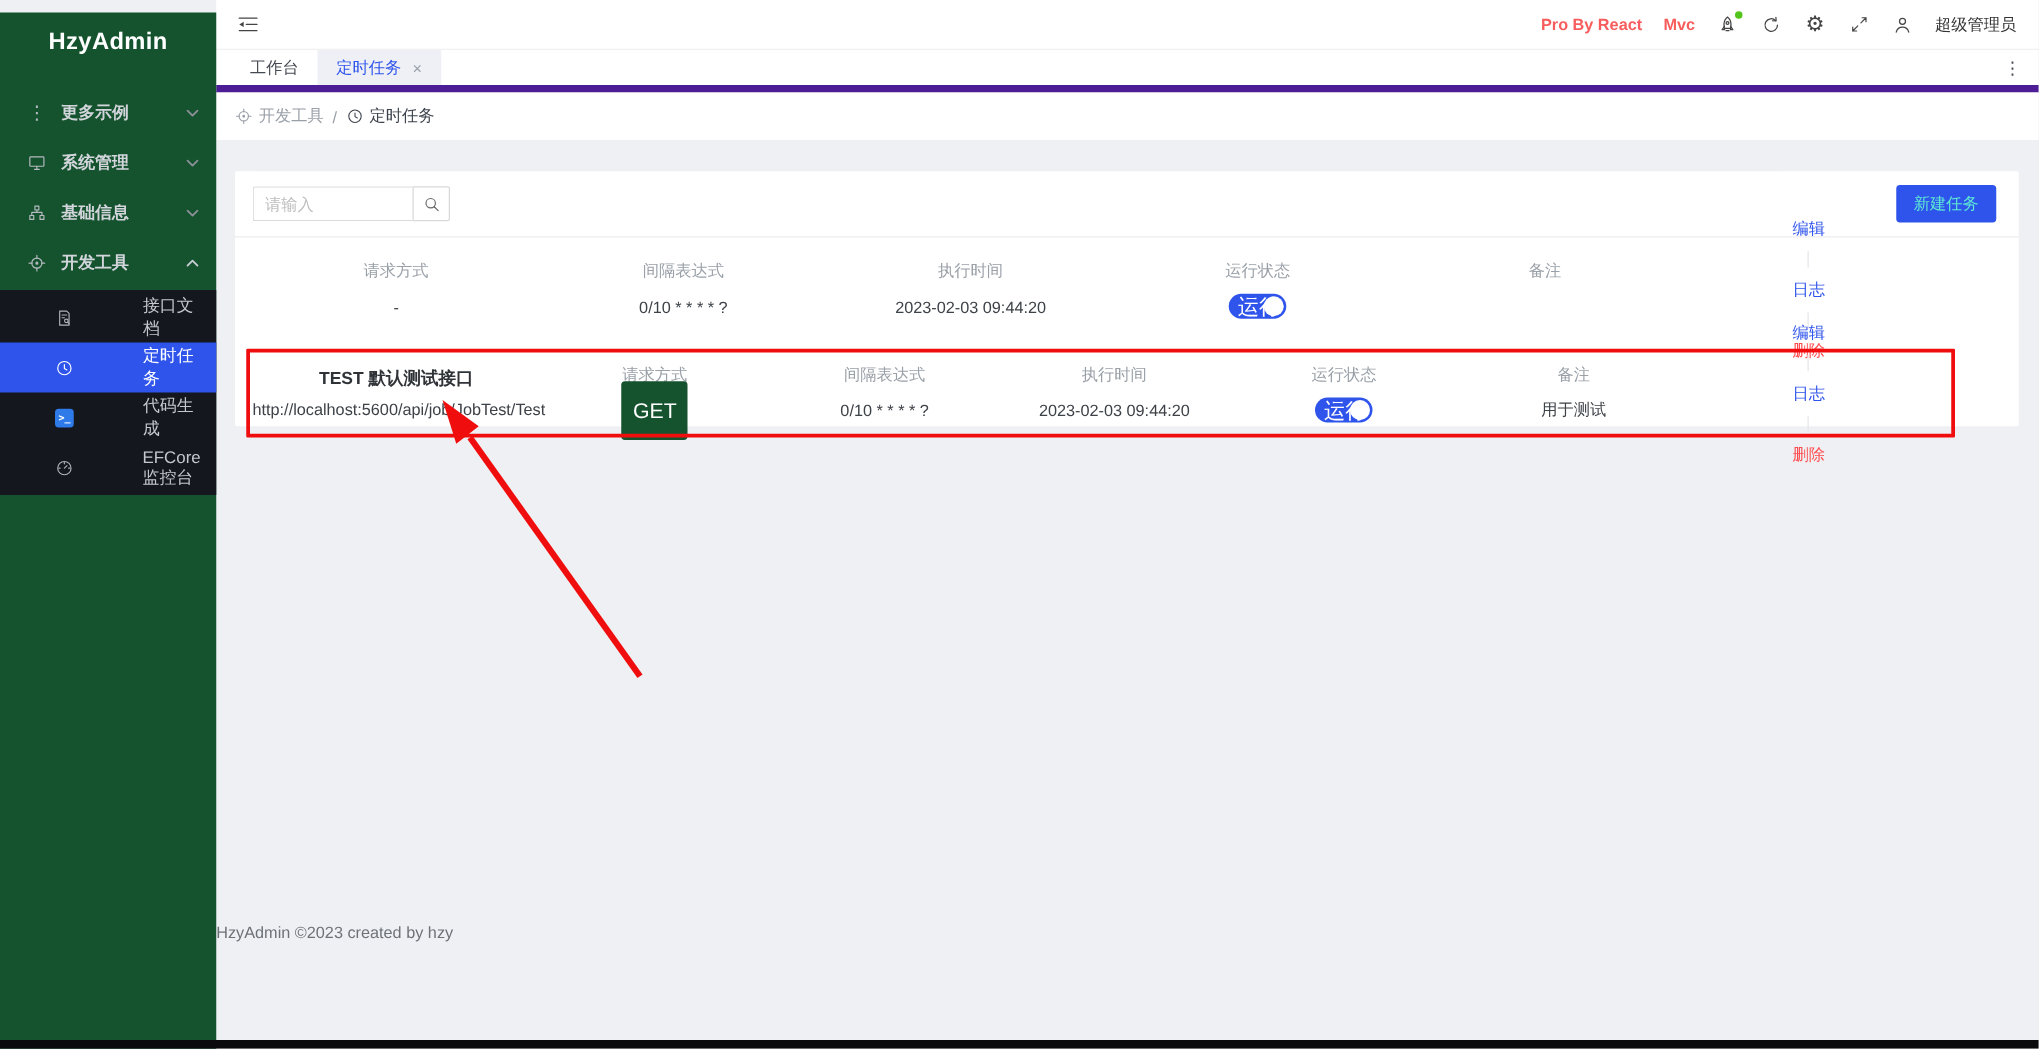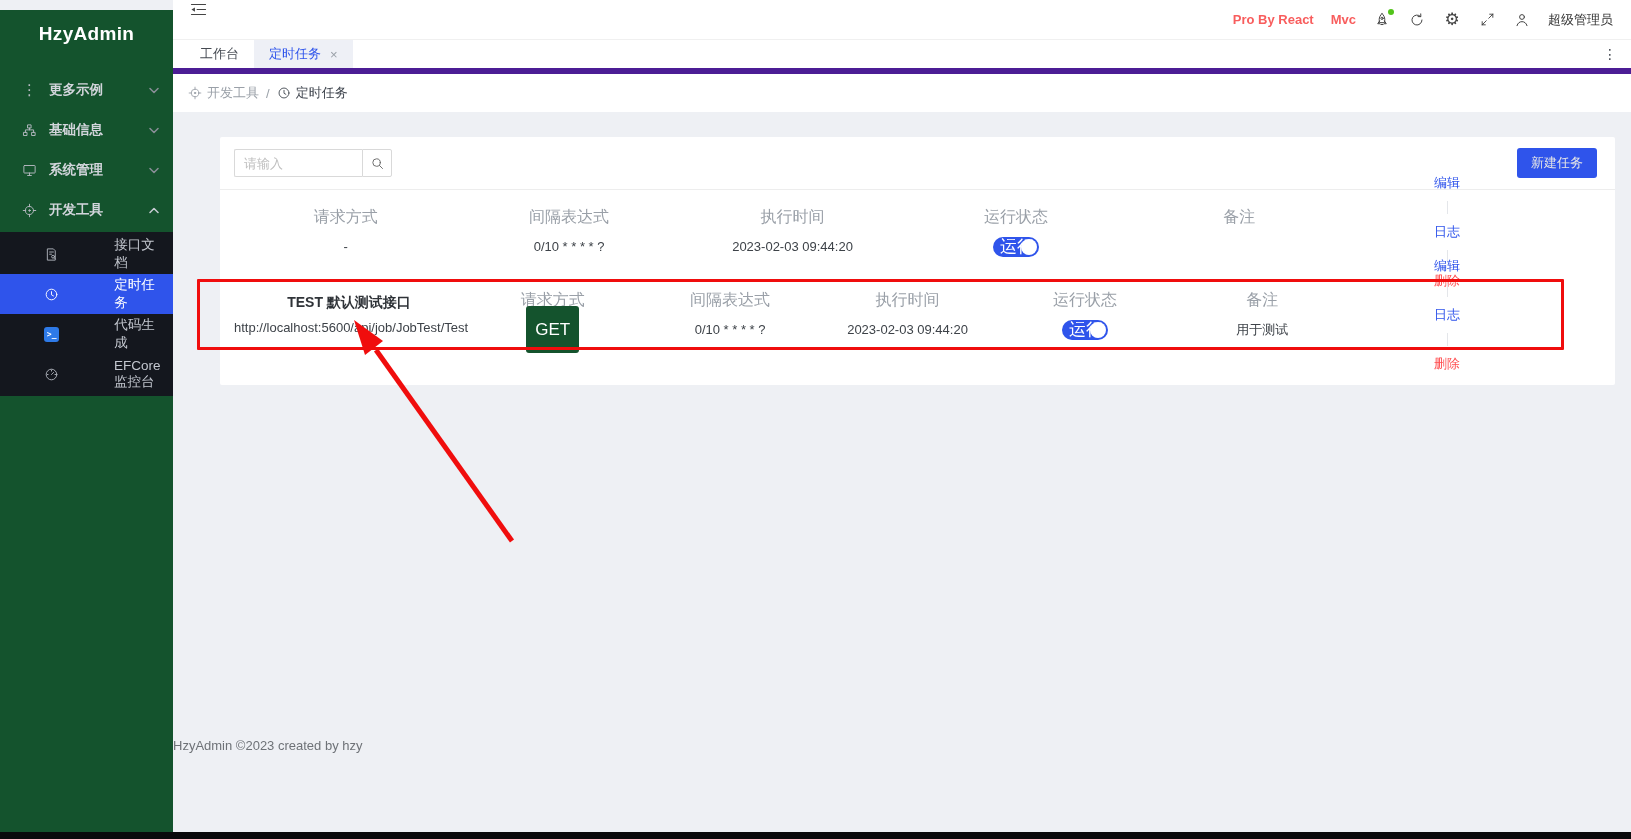--- a/index.html
+++ b/index.html
@@ -15,51 +15,51 @@
   .chev { flex:none; }
   .submenu { background:#14171e; margin-top:2px; padding:2px 0; }
   .smi { height:40px; display:flex; align-items:center; padding:0 10px 0 44px; color:#c3c7cf; font-size:13.5px; cursor:pointer;gap:45px; }
   .smi .ic { width:17px; margin-right:10px; display:inline-flex; justify-content:center; align-items:center; color:#aeb2bb; }
   .smi.active { background:#2f54eb; color:#fff; }
   .smi.active .ic { color:#fff; }
   .codeicon { width:15px; height:15px; background:#2e7ae8; border-radius:3px; color:#fff; font-size:8px; font-weight:bold; font-family:"DejaVu Sans Mono",monospace; display:inline-flex; align-items:center; justify-content:center; }
 
   
   .main { position:absolute; left:173px; right:0; top:0; bottom:0; background:#eef0f4; }
-  .topbar { height:40px; background:#fff; display:flex; padding:0 18px 0 16px; border-bottom:1px solid #f0f0f0; }
+  .topbar { height:40px; background:#fff; display:flex; align-items:center; padding:0 18px 0 16px; border-bottom:1px solid #f0f0f0; }
   .topbar .right { margin-left:auto; display:flex; align-items:center; gap:17px; }
   .hlink { color:#f85d5d; font-size:13px; font-weight:bold; text-decoration:none; cursor:pointer; }
   .tbicon { width:18px; height:18px; display:inline-flex; align-items:center; justify-content:center; color:#444; cursor:pointer; position:relative; font-size:16px; }
   .tbicon .dot { position:absolute; top:-2px; right:-3px; width:6px; height:6px; border-radius:50%; background:#52c41a; }
   .uname { font-size:13px; color:#333; cursor:pointer; }
 
   .tabbar { height:34px; background:#fff; display:flex; align-items:stretch; padding:0 0 0 12px; border-bottom:6px solid #4c1d95; }
   .tab { display:flex; align-items:center; padding:0 15px; font-size:13px; color:#454a52; cursor:pointer; }
   .tab.active { background:#eef0f6; color:#2f54eb; }
   .tab .x { margin-left:9px; color:#9aa0a8; font-size:13px; line-height:1; cursor:pointer; }
   .tabdots { margin-left:auto; align-self:center; padding-right:14px; color:#454a52; font-size:14px; cursor:pointer; }
 
   .crumbs { height:38px; background:#fff; display:flex; align-items:center; padding:0 15px; font-size:13px; color:#9aa0a8; gap:7px; }
   .crumbs .seg { display:flex; align-items:center; gap:5px; }
   .crumbs .cur { color:#3d434c; }
 
   .content { position:absolute; left:0; right:0; top:112px; bottom:0; padding:25px 16px 0 15px; }
-  .card { background:#fff; border-radius:2px; height:248px;margin-left:32px; }
+  .card { background:#fff; border-radius:2px; height:204px; }
   .toolbar { height:53px; display:flex; align-items:center; padding:0 18px 0 14px; border-bottom:1px solid #ededed; }
   .search { width:128px; height:28px; border:1px solid #d9d9d9; border-right:none; border-radius:2px 0 0 2px; padding:0 9px; font-size:13px; color:#333; outline:none; font-family:inherit; }
   .search::placeholder { color:#bfbfbf; }
   .searchbtn { width:30px; height:28px; border:1px solid #d9d9d9; background:#fff; border-radius:0 2px 2px 0; display:flex; align-items:center; justify-content:center; color:#666; cursor:pointer; }
-  .newbtn { margin-left:auto; width:80px; height:30px; background:#2f54eb; color:#e5e5e5; border:none; border-radius:3px; font-size:13px; cursor:pointer; font-family:inherit; }
+  .newbtn { margin-left:auto; width:80px; height:30px; background:#2f54eb; color:#5eead4; border:none; border-radius:3px; font-size:13px; cursor:pointer; font-family:inherit; }
 
   .lrow { height:83px; display:flex; align-items:center; padding:0 14px; }
   .col-name { width:230px; text-align:center; }
   .col-name .t { font-size:14px; font-weight:bold; color:#2f3338; margin-bottom:8px; }
   .col-name .s { font-size:13px; color:#3d4248; }
   .col { flex:1; text-align:center; }
-  .lab { font-size:16px; color:#9aa0a8; margin-bottom:9px; }
+  .lab { font-size:13px; color:#9aa0a8; margin-bottom:9px; }
   .val { font-size:13px; color:#3d4248; height:20px; display:flex; align-items:center; justify-content:center; }
   .badge-get { background:#14532d; color:#fff; font-size:17px; padding:15px 9px; border-radius:3px; line-height:1; }
   .switch { width:46px; height:20px; background:#2f54eb; border-radius:10px; display:inline-flex; align-items:center; position:relative; cursor:pointer; }
   .sw-label { color:#fff; font-size:17px; margin-left:7px; }
   .knob { position:absolute; right:2px; top:2px; width:16px; height:16px; background:#fff; border-radius:50%; }
   .col-actions { width:250px; display:flex; align-items:center; justify-content:flex-end; padding-right:58px; gap:9px; font-size:13px;flex-direction:column; }
   .lnk { color:#2f54eb; cursor:pointer; }
   .lnk.danger { color:#ff4d4f; }
   .vsep { width:1px; height:13px; background:#e4e6ea; }
 
@@ -83,40 +83,40 @@
       <span class="ic">⋮</span>
       <span class="lbl">更多示例</span>
       <svg class="ln chev" width="10" height="7" viewBox="0 0 10 7" style="color:#8a8f98">
           <polyline points="1,1.5 5,5.5 9,1.5"></polyline>
         </svg>
     </div>
 
     <div class="mi">
       <span class="ic">
         <svg class="ln" width="15" height="15" viewBox="0 0 24 24">
+            <rect x="3" y="4" width="18" height="12" rx="1"></rect>
+            <path d="M9 20h6M12 16v4"></path>
+          </svg>
+      </span>
+      <span class="lbl">系统管理</span>
+      <svg class="ln chev" width="10" height="7" viewBox="0 0 10 7" style="color:#8a8f98">
+          <polyline points="1,1.5 5,5.5 9,1.5"></polyline>
+        </svg>
+    </div>
+
+    <div class="mi">
+      <span class="ic">
+        <svg class="ln" width="15" height="15" viewBox="0 0 24 24">
             <rect x="9.5" y="3" width="5" height="5"></rect>
             <rect x="3" y="15" width="5" height="5"></rect>
             <rect x="16" y="15" width="5" height="5"></rect>
             <path d="M12 8v3M5.5 15v-4h13v4"></path>
           </svg>
       </span>
       <span class="lbl">基础信息</span>
-      <svg class="ln chev" width="10" height="7" viewBox="0 0 10 7" style="color:#8a8f98">
-          <polyline points="1,1.5 5,5.5 9,1.5"></polyline>
-        </svg>
-    </div>
-
-    <div class="mi">
-      <span class="ic">
-        <svg class="ln" width="15" height="15" viewBox="0 0 24 24">
-            <rect x="3" y="4" width="18" height="12" rx="1"></rect>
-            <path d="M9 20h6M12 16v4"></path>
-          </svg>
-      </span>
-      <span class="lbl">系统管理</span>
       <svg class="ln chev" width="10" height="7" viewBox="0 0 10 7" style="color:#8a8f98">
           <polyline points="1,1.5 5,5.5 9,1.5"></polyline>
         </svg>
     </div>
 
     <div class="mi">
       <span class="ic">
         <svg class="ln" width="15" height="15" viewBox="0 0 24 24">
             <circle cx="12" cy="12" r="6.5"></circle>
             <path d="M12 2v4M12 18v4M2 12h4M18 12h4"></path>

